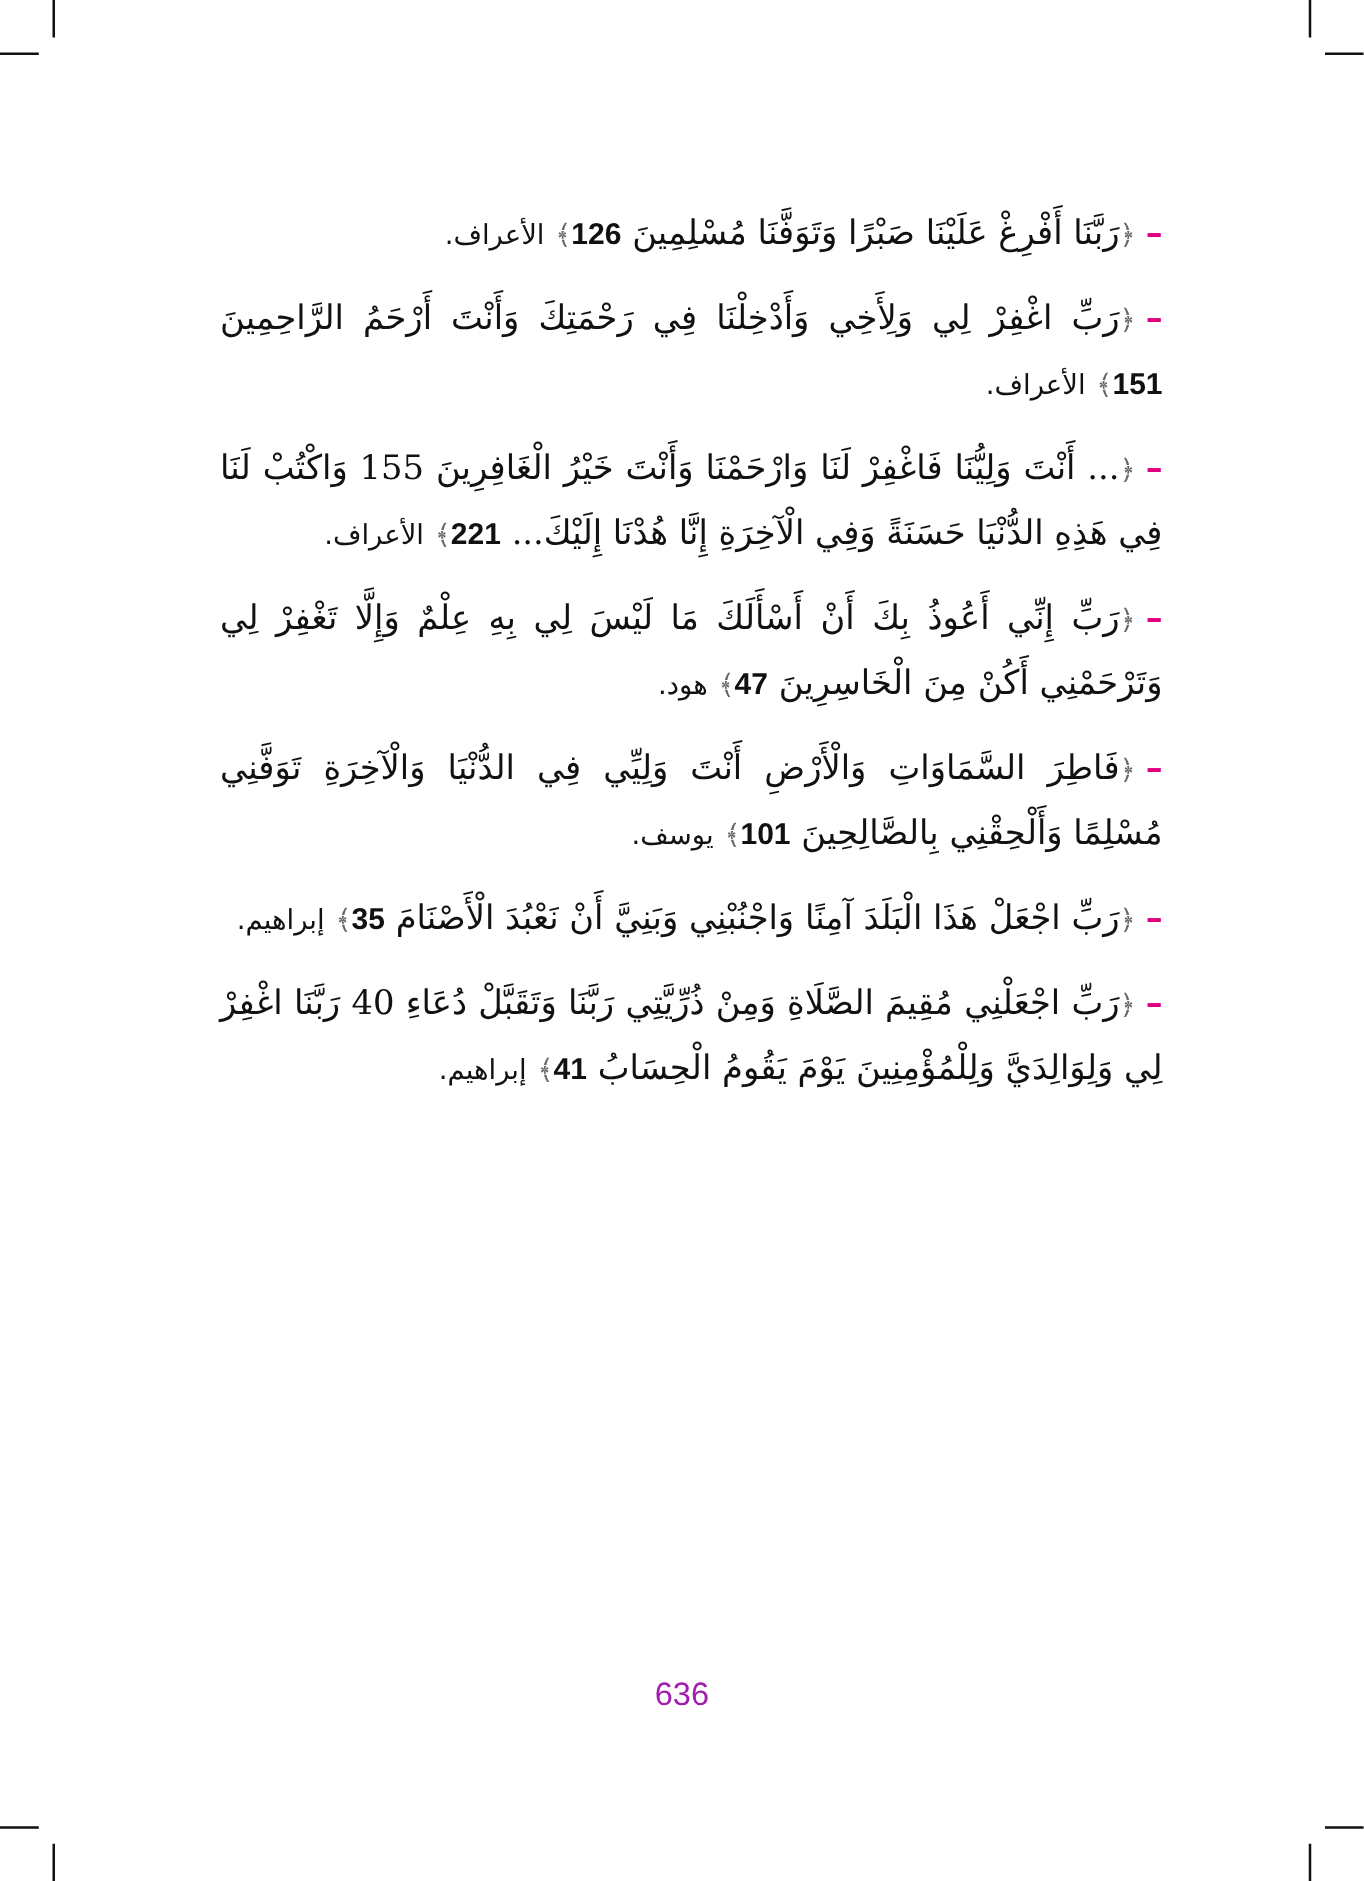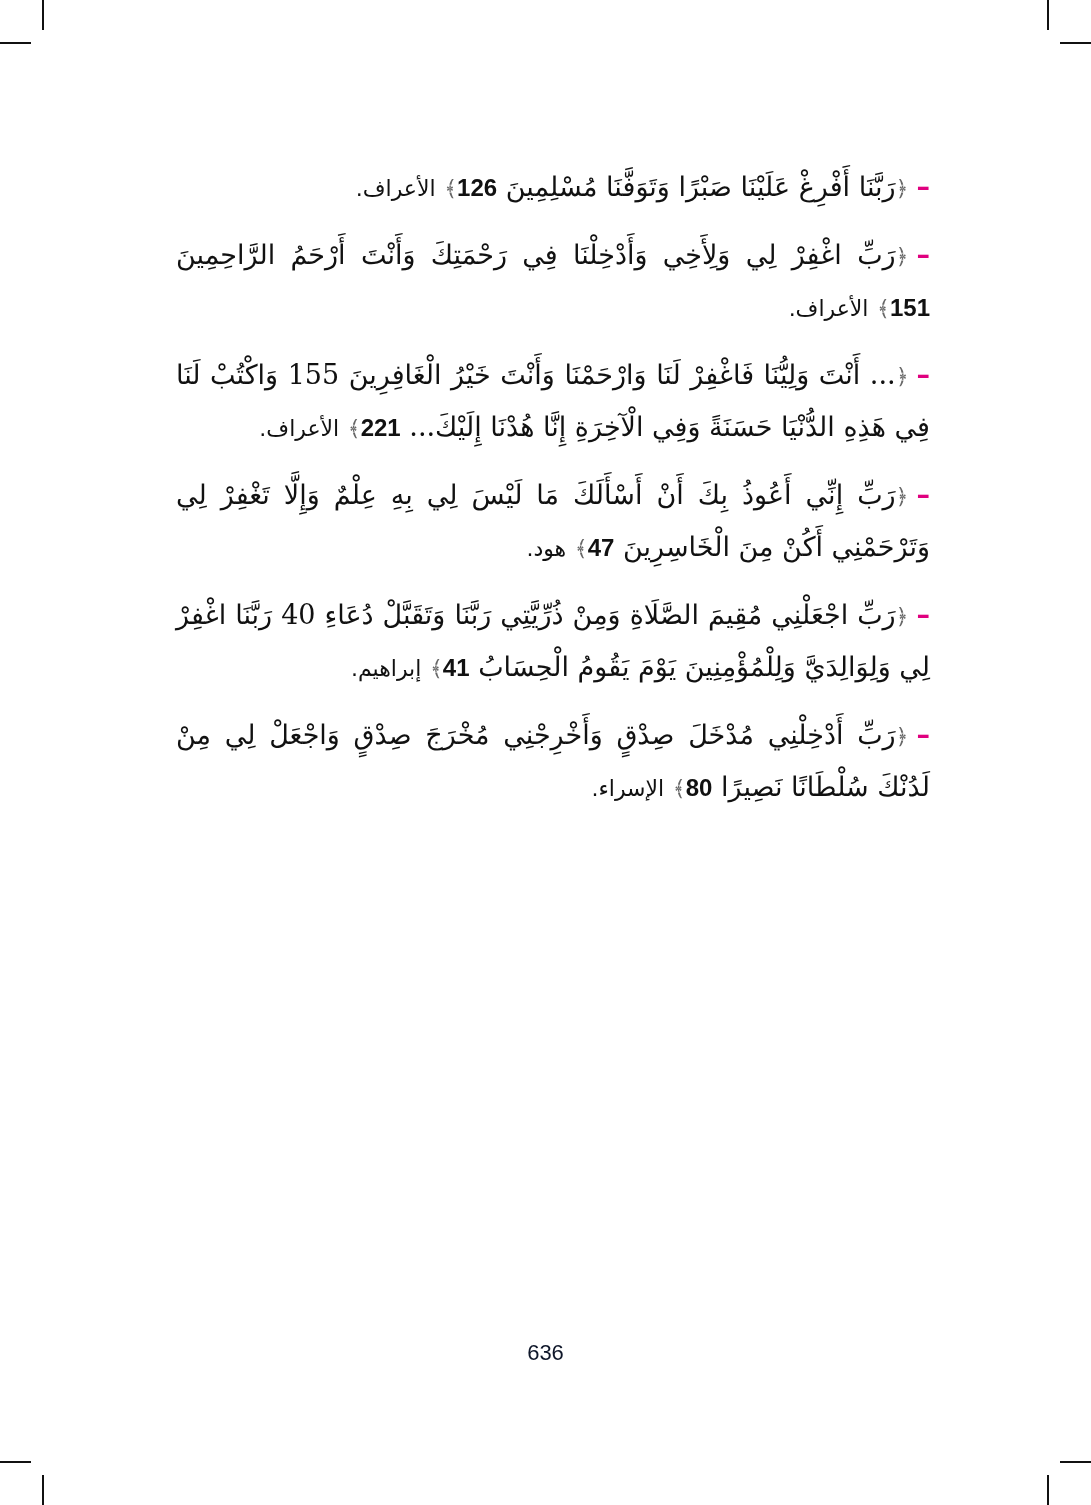--- a/index.html
+++ b/index.html
@@ -21,37 +21,38 @@
     font-size: 27px; line-height: 50px;
     margin: 0 0 16px 16px;
     text-align-last: right;
   }
   .dua .dash { color: #e0007f; font-weight: bold; margin-left: 8px; }
   .dua .orn { color: #666; font-size: 22px; }
   .dua .ayah-num { font-family: "Liberation Sans", sans-serif; font-weight: bold; font-size: 24px; }
   .dua .surah { font-family: "DejaVu Sans", sans-serif; font-size: 22px; }
   .page-number {
     position: absolute; top: 1340px; left: 0; width: 1091px; text-align: center;
-    font-family: "Liberation Sans", sans-serif; font-size: 22px; color: #0f172a;
+    font-family: "Liberation Sans", sans-serif; font-size: 26px; color: #a21caf;
   }
 </style>
 </head>
 <body>
 
 <div class="crop v" style="left:42px;top:0;"></div>
 <div class="crop h" style="left:0;top:42px;"></div>
 <div class="crop v" style="left:1047px;top:0;"></div>
 <div class="crop h" style="left:1060px;top:42px;"></div>
 <div class="crop h" style="left:0;top:1461px;"></div>
 <div class="crop v" style="left:42px;top:1475px;"></div>
 <div class="crop h" style="left:1060px;top:1461px;"></div>
 <div class="crop v" style="left:1047px;top:1475px;"></div>
 
 <div class="page-body">
   <p class="dua"><span class="dash">–</span><span class="orn">﴿</span><span>رَبَّنَا أَفْرِغْ عَلَيْنَا صَبْرًا وَتَوَفَّنَا مُسْلِمِينَ</span> <span class="ayah-num">126</span><span class="orn">﴾</span> <span class="surah">الأعراف.</span></p>
   <p class="dua"><span class="dash">–</span><span class="orn">﴿</span><span>رَبِّ اغْفِرْ لِي وَلِأَخِي وَأَدْخِلْنَا فِي رَحْمَتِكَ وَأَنْتَ أَرْحَمُ الرَّاحِمِينَ</span> <span class="ayah-num">151</span><span class="orn">﴾</span> <span class="surah">الأعراف.</span></p>
   <p class="dua"><span class="dash">–</span><span class="orn">﴿</span><span>... أَنْتَ وَلِيُّنَا فَاغْفِرْ لَنَا وَارْحَمْنَا وَأَنْتَ خَيْرُ الْغَافِرِينَ 155 وَاكْتُبْ لَنَا فِي هَذِهِ الدُّنْيَا حَسَنَةً وَفِي الْآخِرَةِ إِنَّا هُدْنَا إِلَيْكَ...</span> <span class="ayah-num">221</span><span class="orn">﴾</span> <span class="surah">الأعراف.</span></p>
   <p class="dua"><span class="dash">–</span><span class="orn">﴿</span><span>رَبِّ إِنِّي أَعُوذُ بِكَ أَنْ أَسْأَلَكَ مَا لَيْسَ لِي بِهِ عِلْمٌ وَإِلَّا تَغْفِرْ لِي وَتَرْحَمْنِي أَكُنْ مِنَ الْخَاسِرِينَ</span> <span class="ayah-num">47</span><span class="orn">﴾</span> <span class="surah">هود.</span></p>
+  <p class="dua"><span class="dash">–</span><span class="orn">﴿</span><span>فَاطِرَ السَّمَاوَاتِ وَالْأَرْضِ أَنْتَ وَلِيِّي فِي الدُّنْيَا وَالْآخِرَةِ تَوَفَّنِي مُسْلِمًا وَأَلْحِقْنِي بِالصَّالِحِينَ</span> <span class="ayah-num">101</span><span class="orn">﴾</span> <span class="surah">يوسف.</span></p>
+  <p class="dua"><span class="dash">–</span><span class="orn">﴿</span><span>رَبِّ اجْعَلْ هَذَا الْبَلَدَ آمِنًا وَاجْنُبْنِي وَبَنِيَّ أَنْ نَعْبُدَ الْأَصْنَامَ</span> <span class="ayah-num">35</span><span class="orn">﴾</span> <span class="surah">إبراهيم.</span></p>
   <p class="dua"><span class="dash">–</span><span class="orn">﴿</span><span>رَبِّ اجْعَلْنِي مُقِيمَ الصَّلَاةِ وَمِنْ ذُرِّيَّتِي رَبَّنَا وَتَقَبَّلْ دُعَاءِ 40 رَبَّنَا اغْفِرْ لِي وَلِوَالِدَيَّ وَلِلْمُؤْمِنِينَ يَوْمَ يَقُومُ الْحِسَابُ</span> <span class="ayah-num">41</span><span class="orn">﴾</span> <span class="surah">إبراهيم.</span></p>
-  <p class="dua"><span class="dash">–</span><span class="orn">﴿</span><span>رَبِّ أَدْخِلْنِي مُدْخَلَ صِدْقٍ وَأَخْرِجْنِي مُخْرَجَ صِدْقٍ وَاجْعَلْ لِي مِنْ لَدُنْكَ سُلْطَانًا نَصِيرًا</span> <span class="ayah-num">80</span><span class="orn">﴾</span> <span class="surah">الإسراء.</span></p>
 </div>
 
 <div class="page-number">636</div>
 
 </body></html>

